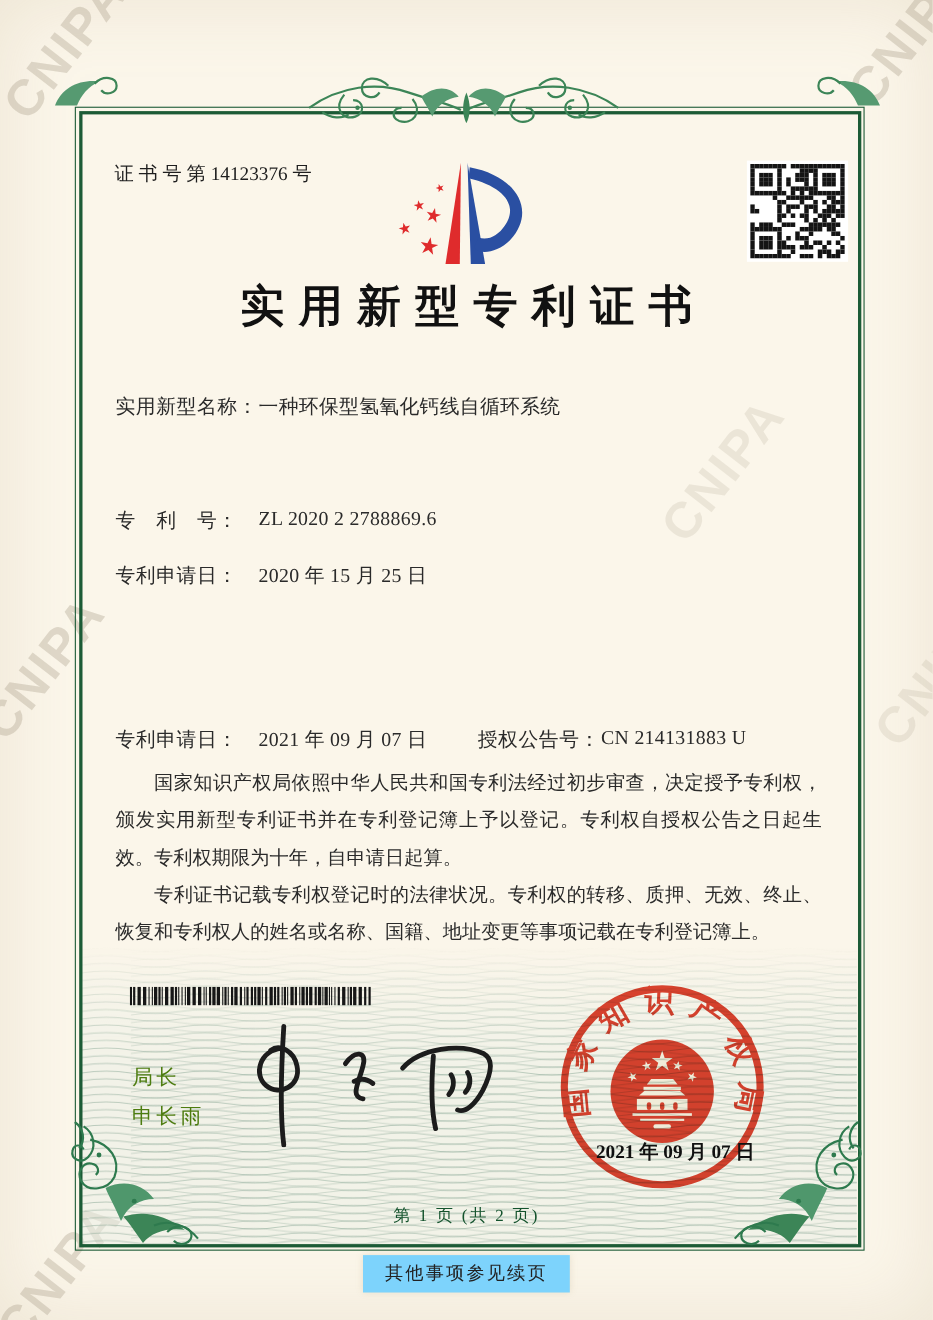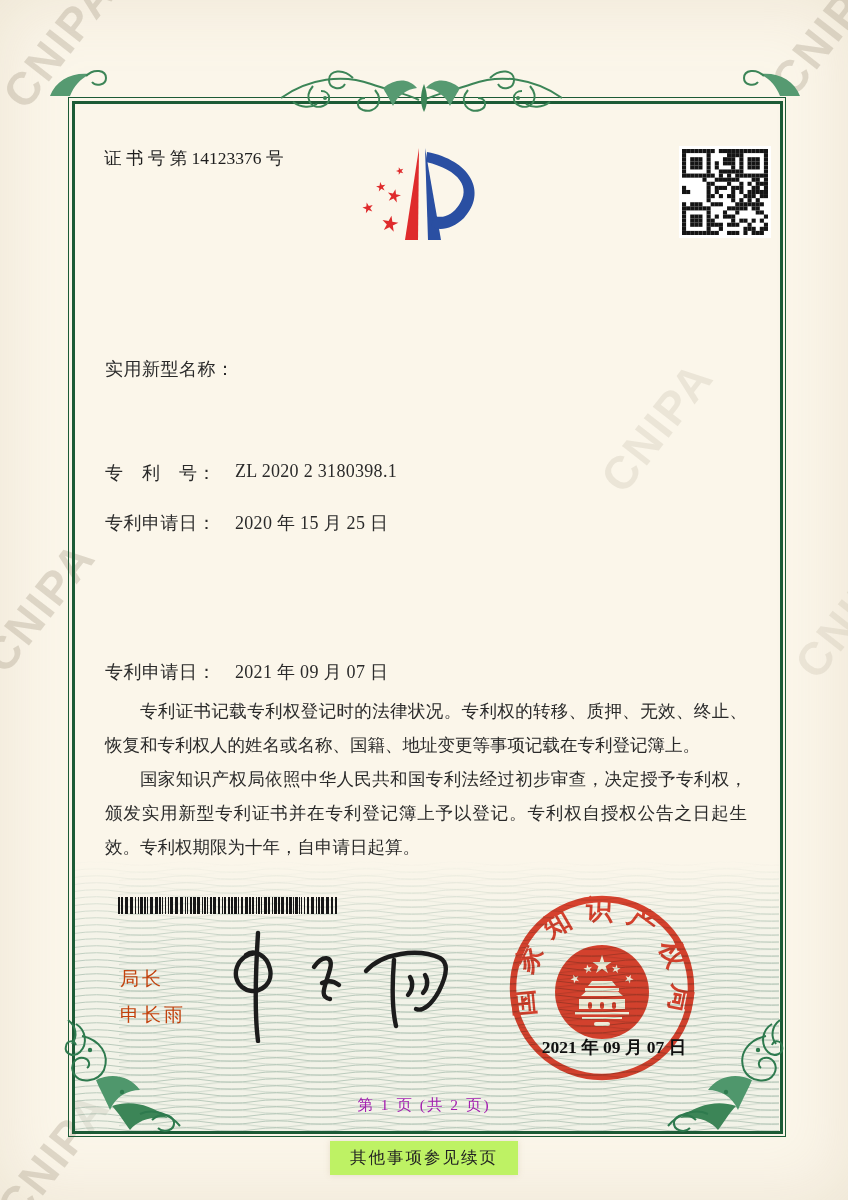--- a/index.html
+++ b/index.html
@@ -26,28 +26,28 @@
          font-weight:bold;letter-spacing:13px;text-indent:13px;color:#111;z-index:4;}
   .frow{position:absolute;left:105px;display:flex;font-size:18px;z-index:4;white-space:nowrap;}
   .frow .lab{width:130px;flex:none;letter-spacing:.5px;font-family:Liberation Serif, serif;}
   .frow .val{letter-spacing:.3px;}
   .g2{margin-left:46px;display:flex;}
   .g2 .lab{width:112px;}
   .paras{position:absolute;left:105px;width:642px;top:694px;font-size:17.5px;line-height:34px;
          text-align:justify;z-index:4;}
   .paras p{margin:0;text-indent:2em;}
   .barcode{position:absolute;left:118px;top:897px;z-index:4;}
-  .signer{position:absolute;left:120px;z-index:4;font-size:19px;letter-spacing:3px;color:#c2410c;}
+  .signer{position:absolute;left:120px;z-index:4;font-size:19px;letter-spacing:3px;color:#4d7c0f;}
   .sig{position:absolute;left:218px;top:925px;z-index:5;}
   .seal{position:absolute;left:506px;top:892px;z-index:5;mix-blend-mode:multiply;opacity:.95;}
   .sealdate{position:absolute;left:520px;top:1035px;width:188px;text-align:center;font-size:17.5px;
             font-weight:bold;color:#101010;z-index:6;white-space:nowrap;}
   .pageno{position:absolute;left:0;top:1095px;width:848px;text-align:center;font-size:15.5px;
-          letter-spacing:2px;z-index:4;color:#a21caf;}
-  .footnote{position:absolute;left:50%;transform:translateX(-50%);top:1141px;background:#bef264;
+          letter-spacing:2px;z-index:4;color:#14532d;}
+  .footnote{position:absolute;left:50%;transform:translateX(-50%);top:1141px;background:#7dd3fc;
             padding:6px 20px;font-size:16.5px;letter-spacing:2px;z-index:4;color:#222;
             box-shadow:0 0 6px rgba(180,160,120,.25);}
 </style>
 </head>
 <body>
 
 <svg width="0" height="0" style="position:absolute" aria-hidden="true">
   <defs>
     <path id="st" d="M0,-1L.225,-.31L.95,-.31L.36,.12L.59,.81L0,.38L-.59,.81L-.36,.12L-.95,-.31L-.225,-.31Z"></path>
     <g id="flourishL" fill="none" stroke="#3c8557" stroke-width="2">
@@ -386,40 +386,46 @@
         <rect x="44" y="80" width="4" height="4"></rect>
         <rect x="48" y="80" width="4" height="4"></rect>
         <rect x="52" y="80" width="4" height="4"></rect>
         <rect x="60" y="80" width="4" height="4"></rect>
         <rect x="68" y="80" width="4" height="4"></rect>
         <rect x="72" y="80" width="4" height="4"></rect>
         <rect x="76" y="80" width="4" height="4"></rect>
       </svg>
   </div>
 
+  <div class="title">实用新型专利证书</div>
 
   <div class="frow" style="top:357px">
     <span class="lab">实用新型名称：</span>
+    <span class="val">一种环保型氢氧化钙线自循环系统</span>
   </div>
   <div class="frow" style="top:461px">
     <span class="lab">专　利　号：</span>
-    <span class="val">ZL 2020 2 3180398.1</span>
+    <span class="val">ZL 2020 2 2788869.6</span>
   </div>
   <div class="frow" style="top:511px">
     <span class="lab">专利申请日：</span>
     <span class="val">2020 年 15 月 25 日</span>
   </div>
   <div class="frow" style="top:660px">
     <span class="lab">专利申请日：</span>
     <span class="val">2021 年 09 月 07 日</span>
+    <span class="g2">
+      <span class="lab">授权公告号：</span>
+      <span class="val">CN 214131883 U</span>
+    </span>
   </div>
 
   <div class="paras">
+    <p>国家知识产权局依照中华人民共和国专利法经过初步审查，决定授予专利权，颁发实用新型专利证书并在专利登记簿上予以登记。专利权自授权公告之日起生效。专利权期限为十年，自申请日起算。</p>
     <p>专利证书记载专利权登记时的法律状况。专利权的转移、质押、无效、终止、恢复和专利权人的姓名或名称、国籍、地址变更等事项记载在专利登记簿上。</p>
-    <p>国家知识产权局依照中华人民共和国专利法经过初步审查，决定授予专利权，颁发实用新型专利证书并在专利登记簿上予以登记。专利权自授权公告之日起生效。专利权期限为十年，自申请日起算。</p>
   </div>
 
   <svg class="barcode" width="222" height="17" viewBox="0 0 222 17" fill="#161616">
       <rect x="0" y="0" width="2" height="17"></rect>
       <rect x="3" y="0" width="2" height="17"></rect>
       <rect x="7" y="0" width="3" height="17"></rect>
       <rect x="12" y="0" width="3" height="17"></rect>
       <rect x="17" y="0" width="1" height="17"></rect>
       <rect x="20" y="0" width="1" height="17"></rect>
       <rect x="22" y="0" width="3" height="17"></rect>

